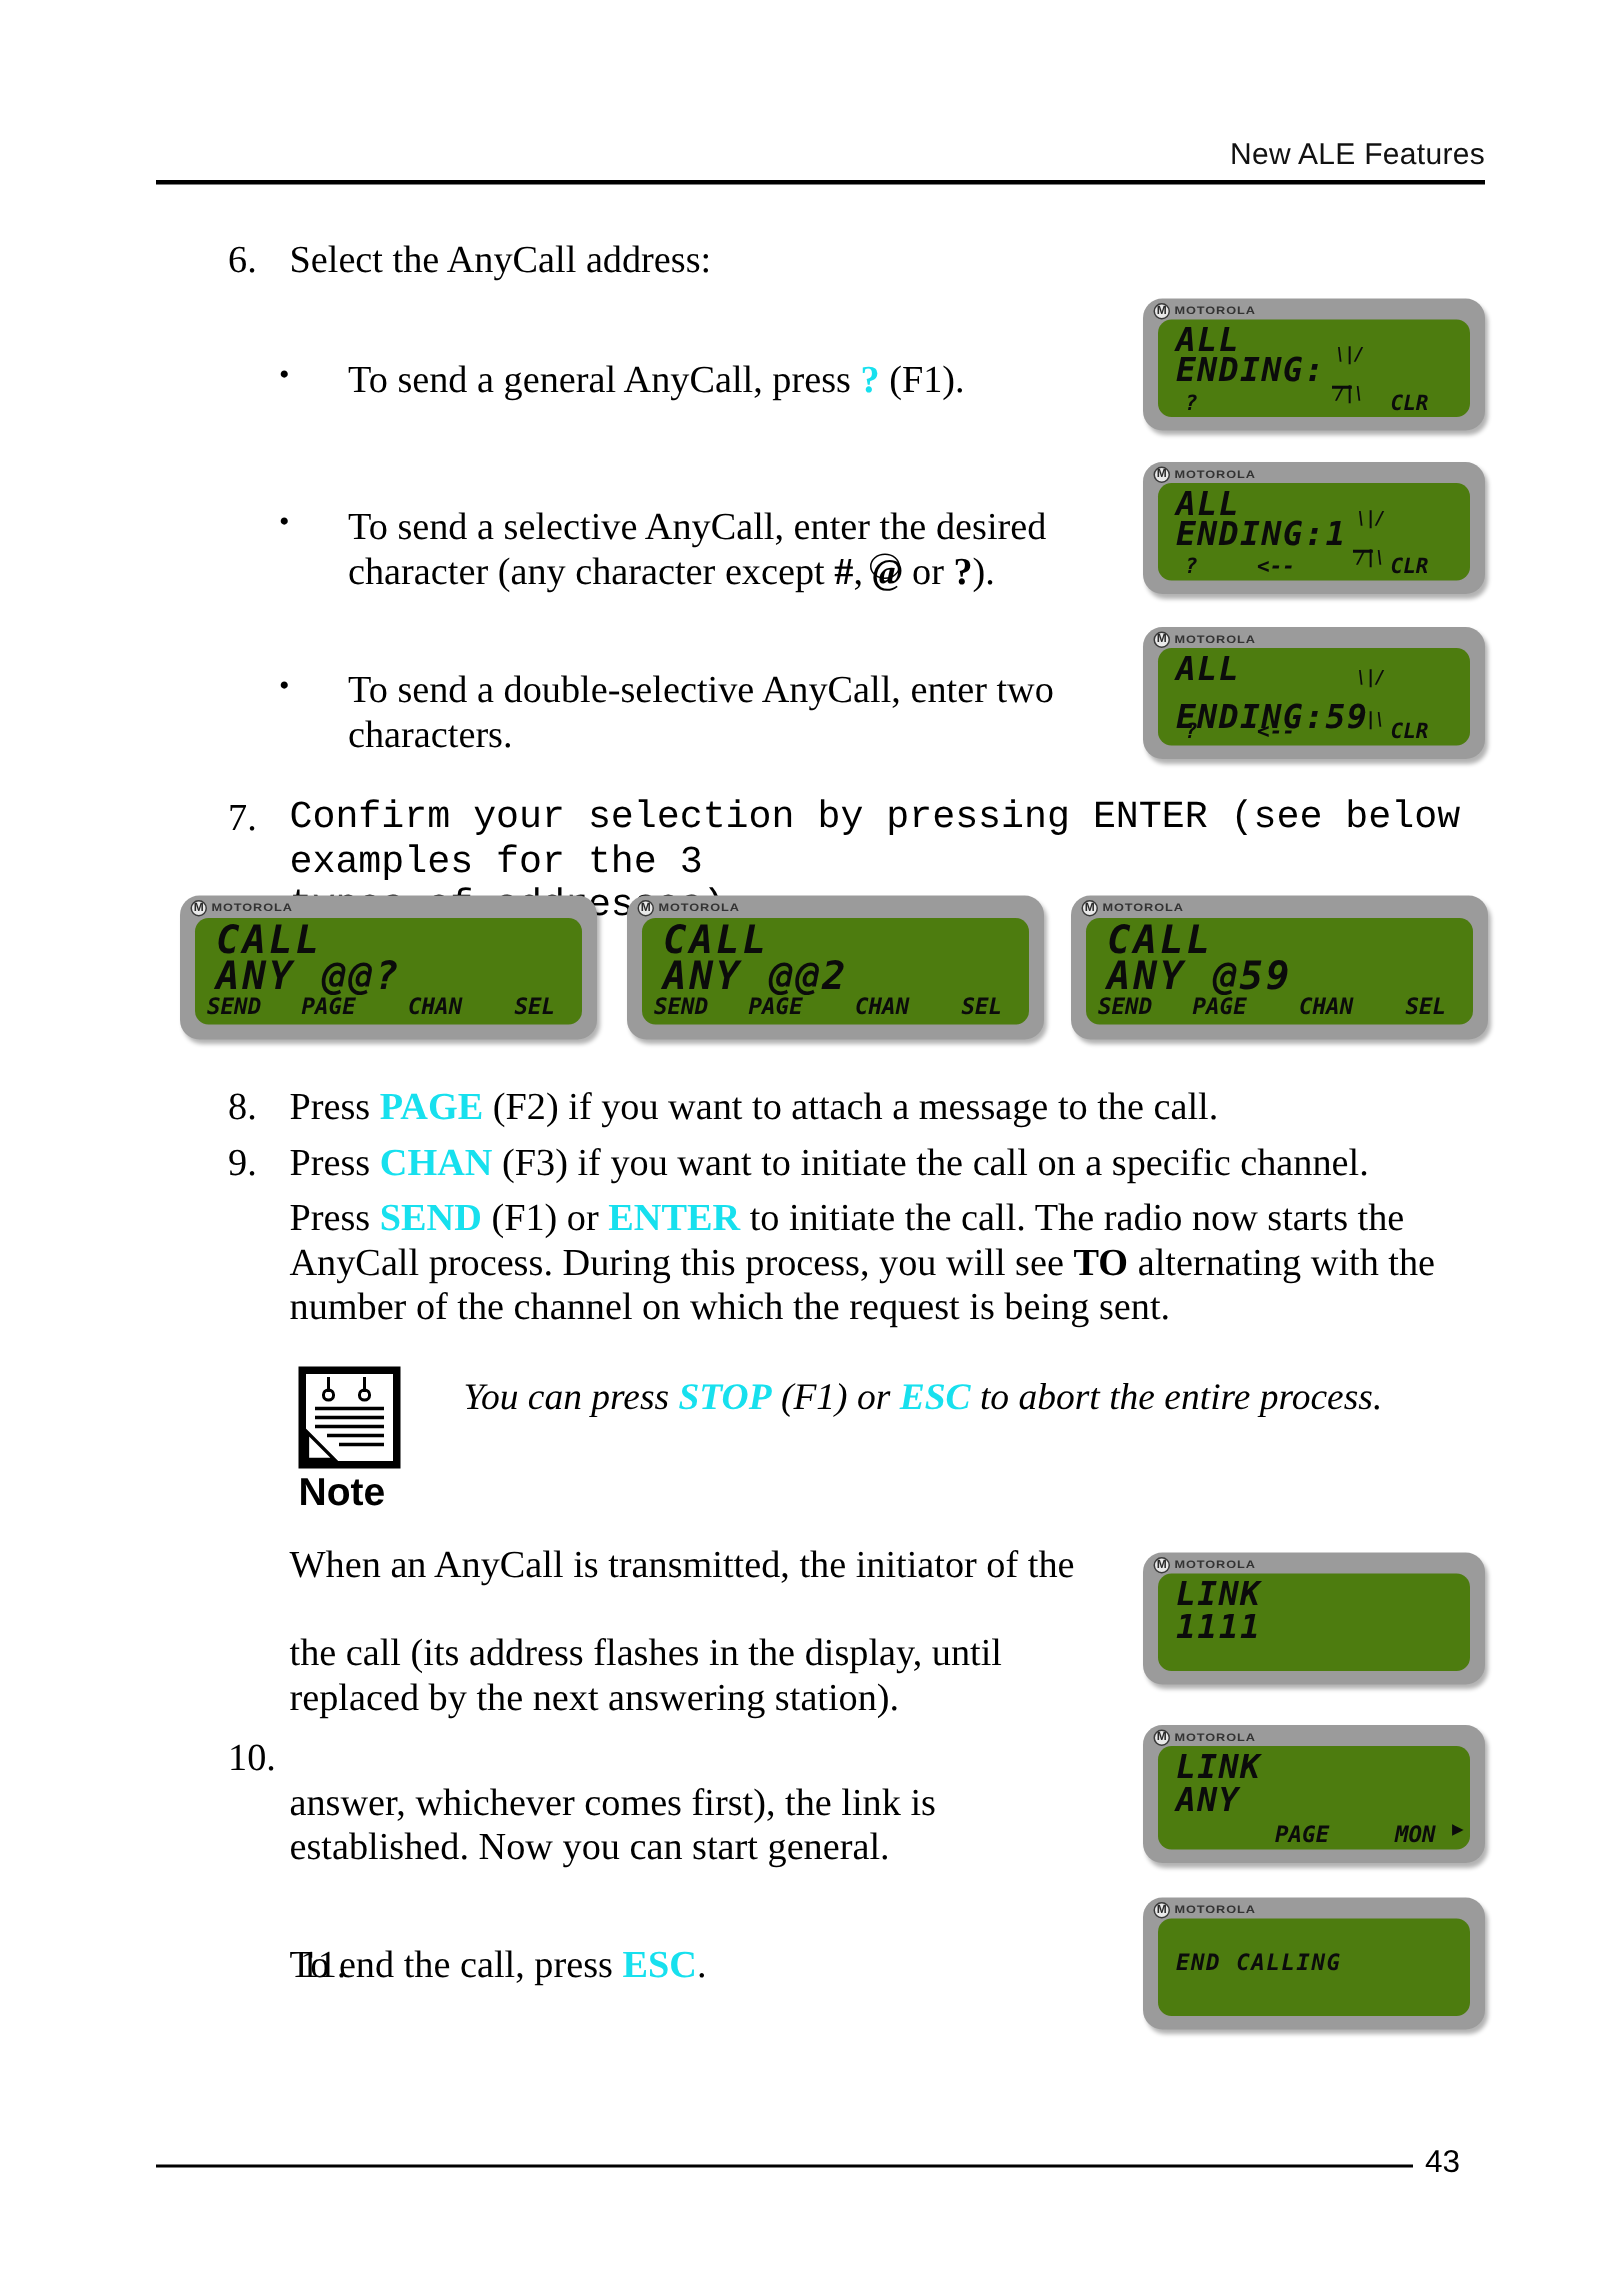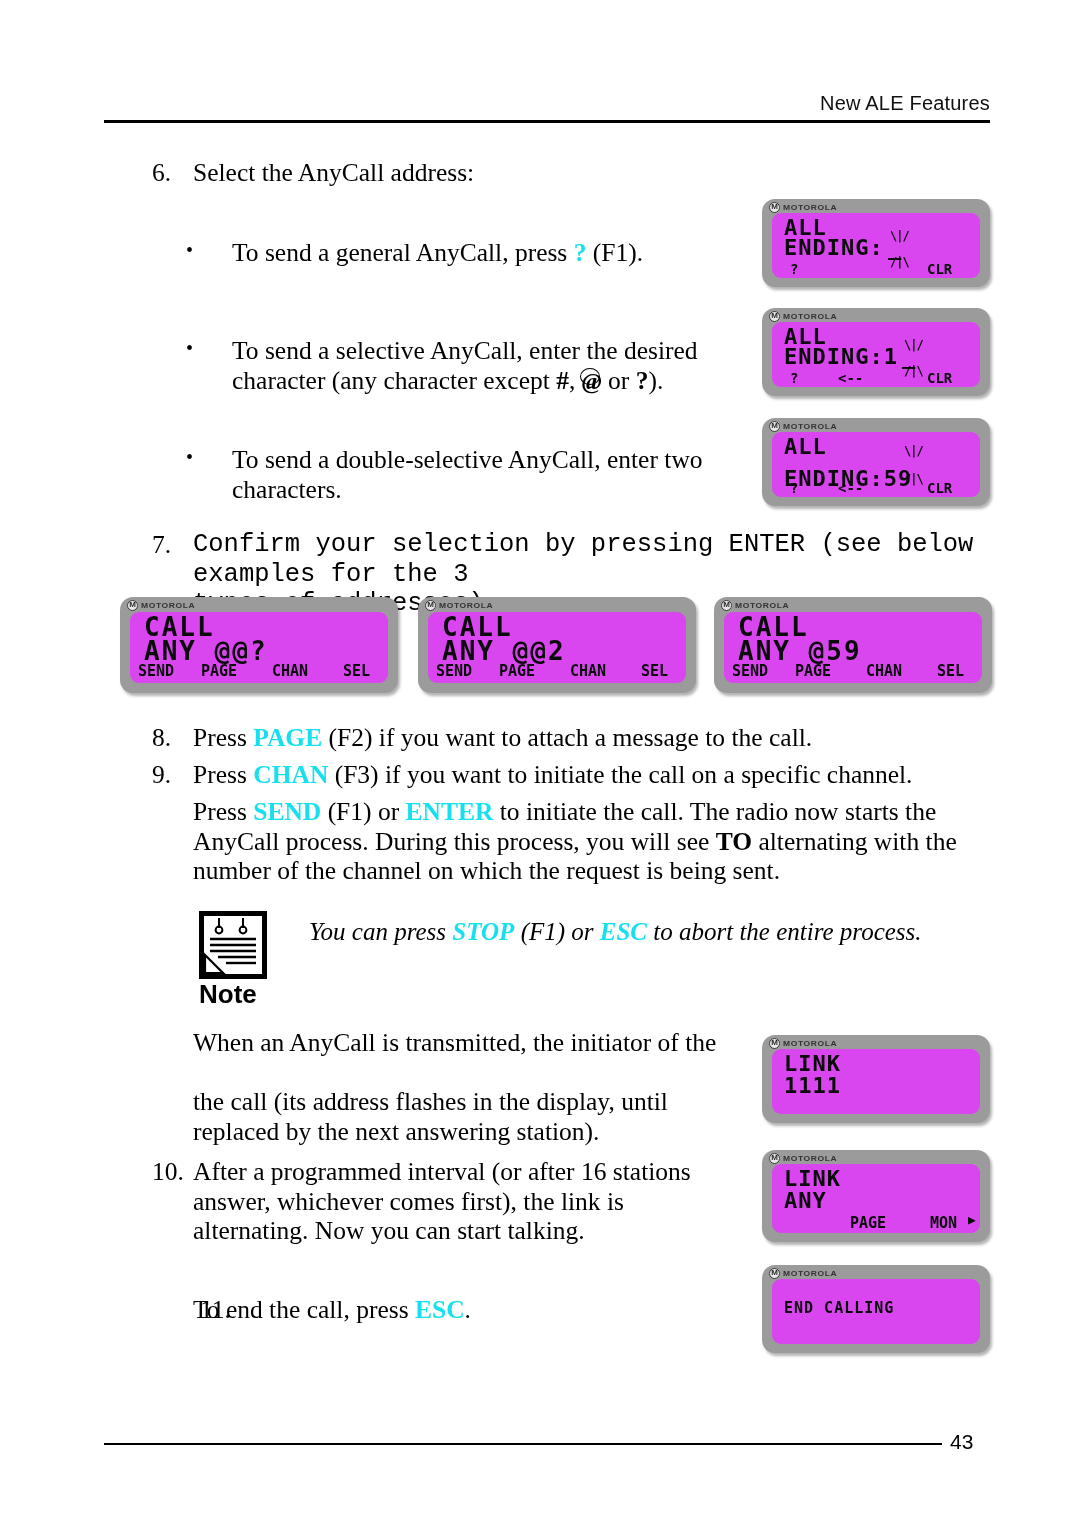--- a/index.html
+++ b/index.html
@@ -129,23 +129,24 @@
   .lcd {
     position: absolute;
     background: #9b9b9b;
     border-radius: 13px;
     box-sizing: border-box;
     padding: 0;
     box-shadow: 2px 3px 3px rgba(0,0,0,0.30);
   }
   .lcd-inner {
     position: absolute;
-    background: #d946ef;
+    background: #4d7c0f;
     border-radius: 9px;
     overflow: hidden;
+    font-style: italic;
   }
   .badge {
     position: absolute;
     left: 7px;
     top: 2px;
     display: flex;
     align-items: center;
     gap: 3px;
     height: 12px;
     z-index: 5;
@@ -250,21 +251,21 @@
       <path d="M6 44 L24 62 L6 62 Z" fill="#ffffff" stroke="#000" stroke-width="2.2"></path>
     </svg>
   </div>
   <div class="note-label">Note</div>
   <div class="note-text"><span>You can press </span><span class="kw">STOP</span><span> (F1) or </span><span class="kw">ESC</span><span> to abort the entire process.</span></div>
 </div>
 
 <div class="blk" style="left:193px; top:1028px; width:560px;"><span>When an AnyCall is transmitted, the initiator of the</span><br><br><span>the call (its address flashes in the display, until</span><br><span>replaced by the next answering station).</span></div>
 
 <div class="num" style="left:152px; top:1157px;">10.</div>
-<div class="blk" style="left:193px; top:1157px; width:540px;"><span>After a programmed interval (or after 16 stations</span><br><span>answer, whichever comes first), the link is</span><br><span>alternating. Now you can start talking.</span></div>
+<div class="blk" style="left:193px; top:1157px; width:540px;"><br><span>answer, whichever comes first), the link is</span><br><span>established. Now you can start general.</span></div>
 
 <div class="num" style="left:152px; top:1295px;margin-left:48px;">11.</div>
 <div class="blk" style="left:193px; top:1295px; width:540px;"><span>To end the call, press </span><span class="kw">ESC</span><span>.</span></div>
 
 <div class="lcd" style="left:762px; top:199px; width:228px; height:88px;">
   <div class="badge">
     <span class="badge-m"></span>
     <span class="badge-text">MOTOROLA</span>
   </div>
   <div class="lcd-inner" style="left:10px; top:14px; right:10px; bottom:9px; width:208px; height:65px;">

